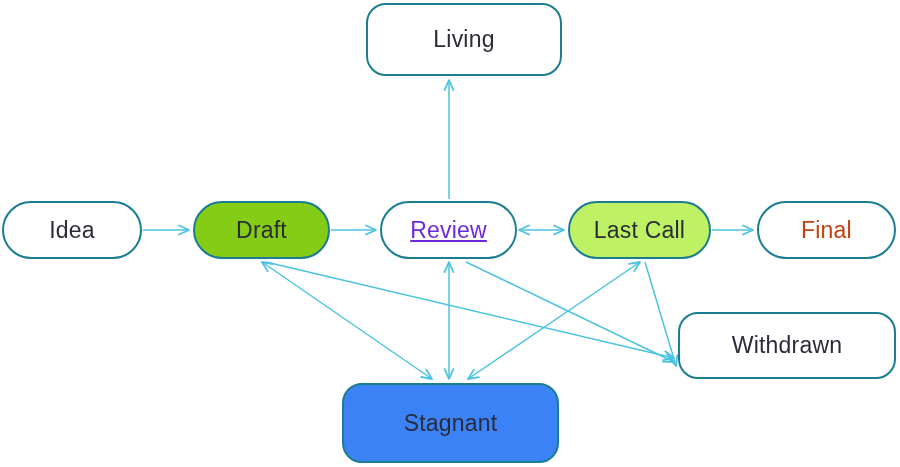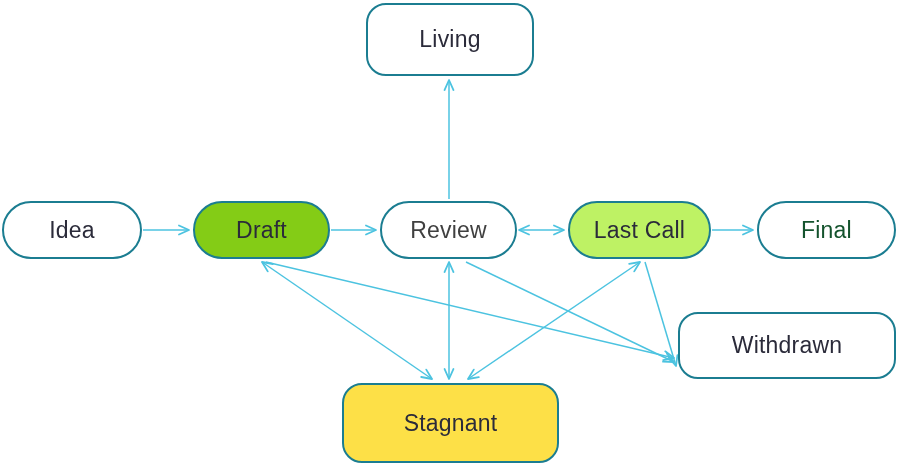--- a/index.html
+++ b/index.html
@@ -104,36 +104,36 @@
 
   <div class="node pill" style="left: 2px; top: 201px; width: 140px; height: 58px; border-color: rgb(27, 125, 145); background: rgb(255, 255, 255);">
     <span class="node-label" style="color: rgb(43, 43, 58);">Idea</span>
   </div>
 
   <div class="node pill" style="left: 193px; top: 201px; width: 137px; height: 58px; border-color: rgb(27, 125, 145); background: #84cc16;">
     <span class="node-label" style="color: rgb(43, 43, 58);">Draft</span>
   </div>
 
   <div class="node pill" style="left: 380px; top: 201px; width: 137px; height: 58px; border-color: rgb(27, 125, 145); background: rgb(255, 255, 255);">
-    <span class="node-label" style="color: #404040;">Review</span>
+    <span class="node-label" style="color: #6d28d9; text-decoration: underline;">Review</span>
   </div>
 
   <div class="node pill" style="left: 568px; top: 201px; width: 143px; height: 58px; border-color: rgb(27, 125, 145); background: #bef264;">
     <span class="node-label" style="color: rgb(43, 43, 58);">Last Call</span>
   </div>
 
   <div class="node pill" style="left: 757px; top: 201px; width: 139px; height: 58px; border-color: rgb(27, 125, 145); background: rgb(255, 255, 255);">
-    <span class="node-label" style="color: #14532d;">Final</span>
+    <span class="node-label" style="color: #c2410c;">Final</span>
   </div>
 
-  <div class="node rounded" style="left: 366px; top: 3px; width: 168px; height: 73px; border-color: rgb(27, 125, 145); background: rgb(255, 255, 255);">
+  <div class="node rounded" style="left: 366px; top: 3px; width: 196px; height: 73px; border-color: rgb(27, 125, 145); background: rgb(255, 255, 255);">
     <span class="node-label" style="color: rgb(43, 43, 58);">Living</span>
   </div>
 
-  <div class="node rounded" style="left: 342px; top: 383px; width: 217px; height: 80px; border-color: rgb(27, 125, 145); background: #fde047;">
+  <div class="node rounded" style="left: 342px; top: 383px; width: 217px; height: 80px; border-color: rgb(27, 125, 145); background: #3b82f6;">
     <span class="node-label" style="color: rgb(43, 43, 58);">Stagnant</span>
   </div>
 
   <div class="node rounded" style="left: 678px; top: 312px; width: 218px; height: 67px; border-color: rgb(27, 125, 145); background: rgb(255, 255, 255);">
     <span class="node-label" style="color: rgb(43, 43, 58);">Withdrawn</span>
   </div>
 
 </div>
 
 </body></html>

